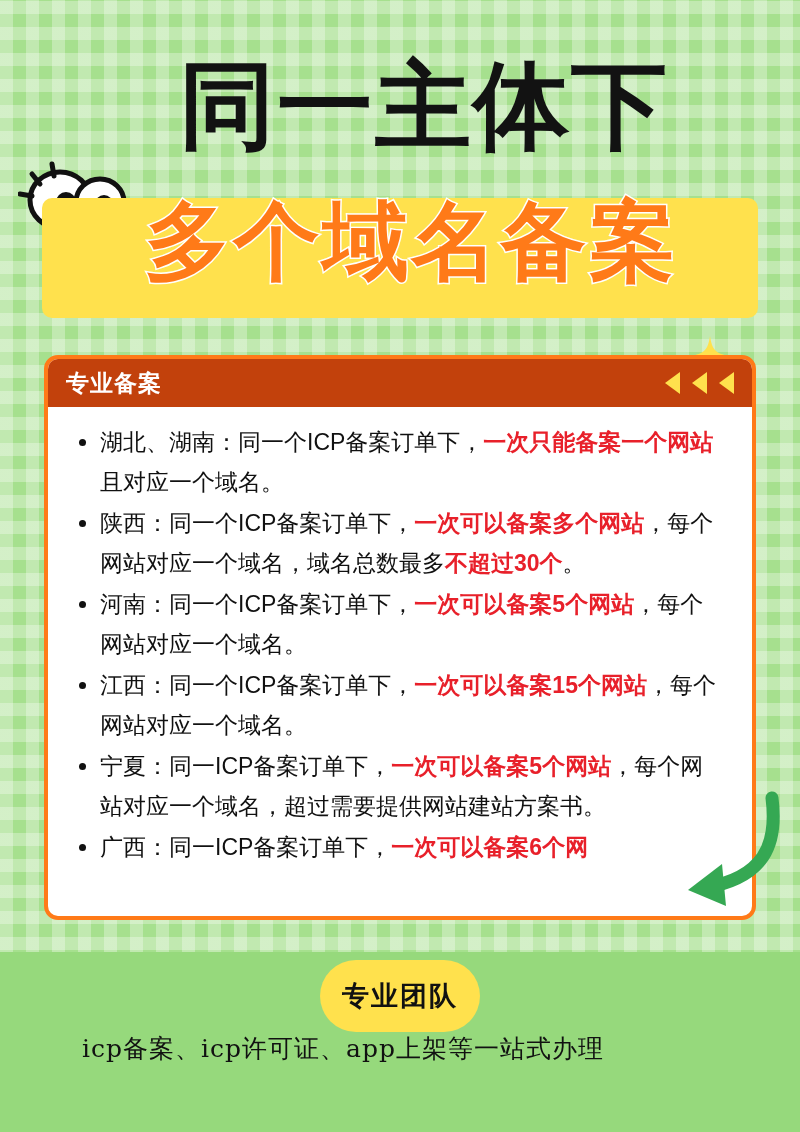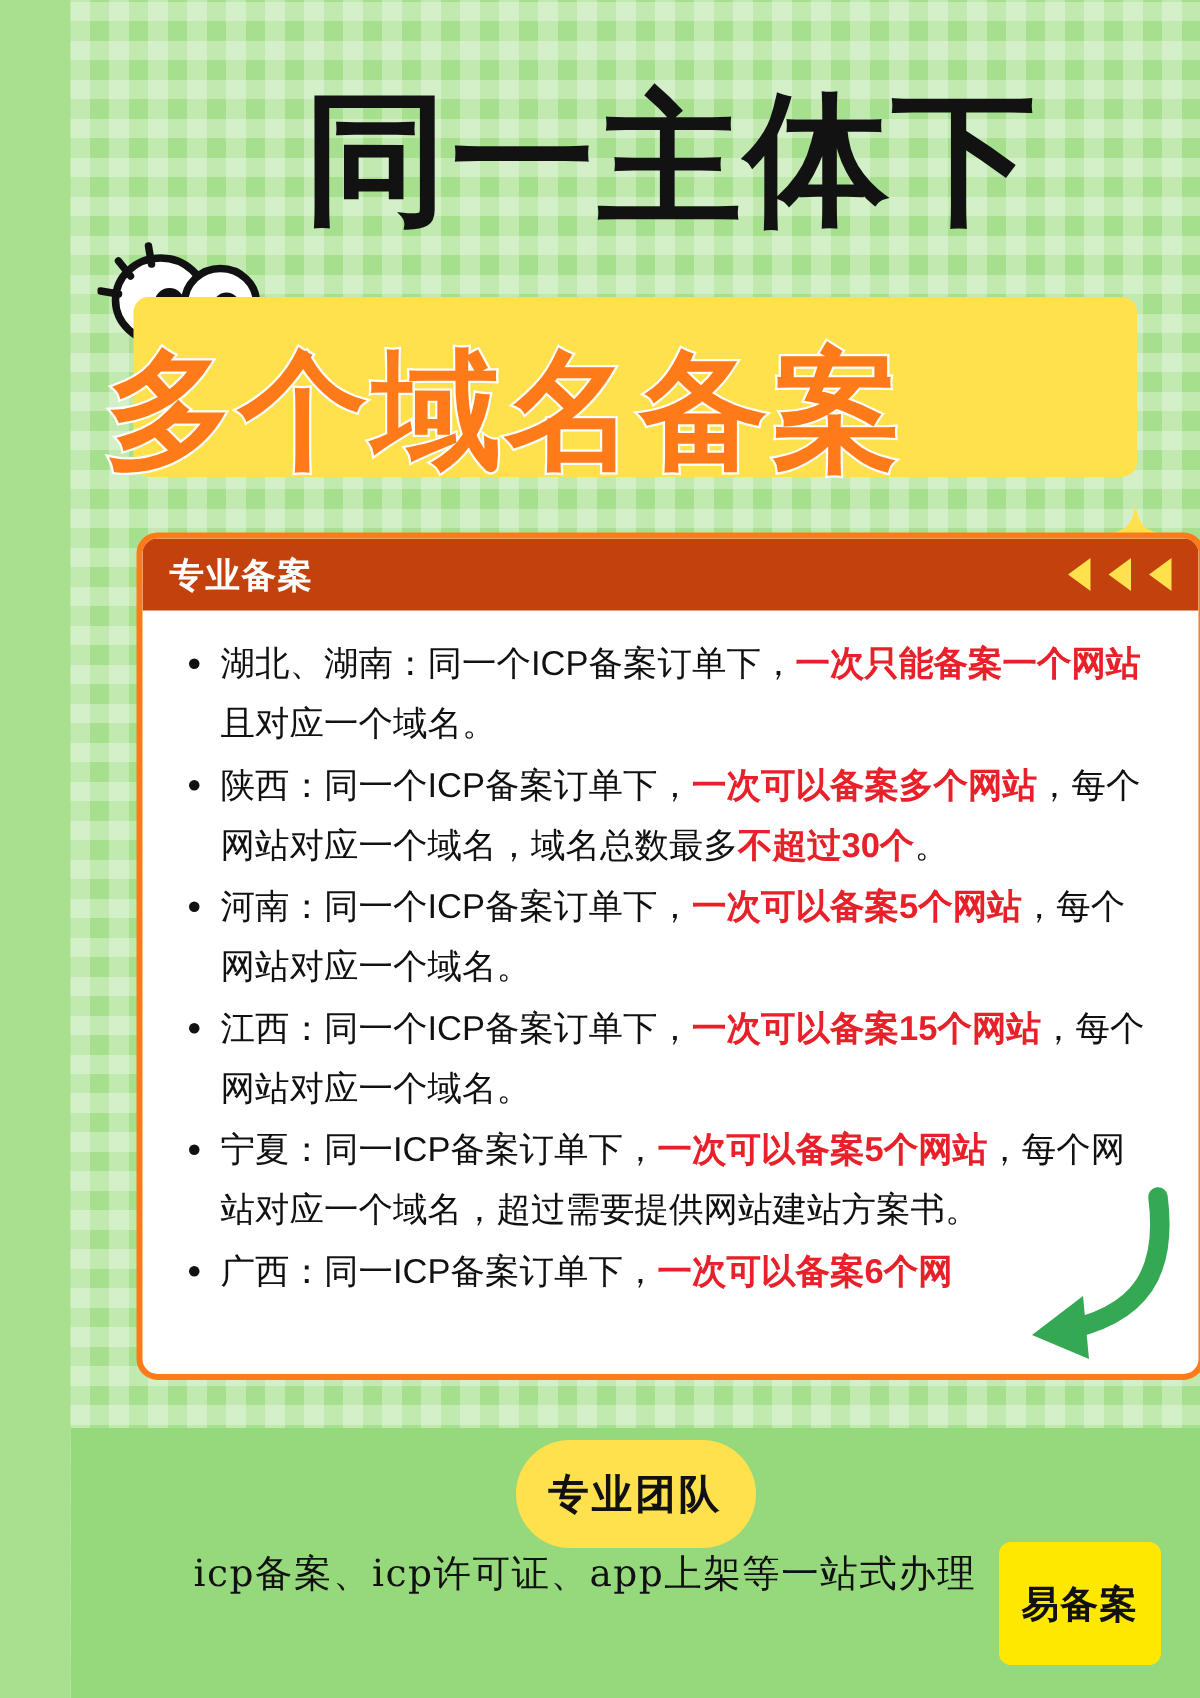--- a/index.html
+++ b/index.html
@@ -15,21 +15,20 @@
     position: relative;
   }
   .poster {
     position: absolute;
     inset: 0;
     background:
       repeating-linear-gradient(0deg, rgba(255,255,255,0.30) 0px, rgba(255,255,255,0.30) 13px, rgba(255,255,255,0) 13px, rgba(255,255,255,0) 26px),
       repeating-linear-gradient(90deg, rgba(255,255,255,0.30) 0px, rgba(255,255,255,0.30) 13px, rgba(255,255,255,0) 13px, rgba(255,255,255,0) 26px),
       #a6e08e;
     overflow: hidden;
-    margin-left: 47px;
   }
   .bottom-band {
     position: absolute;
     left: 0; right: 0;
     bottom: 0;
     height: 180px;
     background: #96d97c;
   }
 
   
@@ -58,23 +57,24 @@
     position: absolute;
     top: 150px;
     left: 42px;
     right: 42px;
     height: 120px;
     background: #ffe14d;
     border-radius: 10px;
   }
   .title-line2 {
     position: absolute;
-    top: 173px;
+    top: 140px;
     left: 0;
     right: 0;
+    text-align: center;
     font-size: 86px;
     font-weight: 900;
     letter-spacing: 3px;
     color: #ff7a18;
     -webkit-text-stroke: 3px #ffffff;
     paint-order: stroke fill;
     font-family: "DejaVu Sans", "Liberation Sans", sans-serif;
     line-height: 1.25;
     padding-left: 23px;
   }
@@ -259,15 +259,14 @@
     <svg viewBox="0 0 130 130" width="130" height="130">
       <path d="M120 8 C126 55 112 88 52 98" stroke="#35a853" stroke-width="13" fill="none" stroke-linecap="round"></path>
       <path d="M70 74 L36 100 L74 116 Z" fill="#35a853"></path>
     </svg>
   </div>
 
   <div class="team-badge">专业团队</div>
   <div class="foot-lines">
     <div class="foot-line2">icp备案、icp许可证、app上架等一站式办理</div>
   </div>
-  <div class="brand-badge">易备案</div>
 
 </div>
 
 </body></html>

